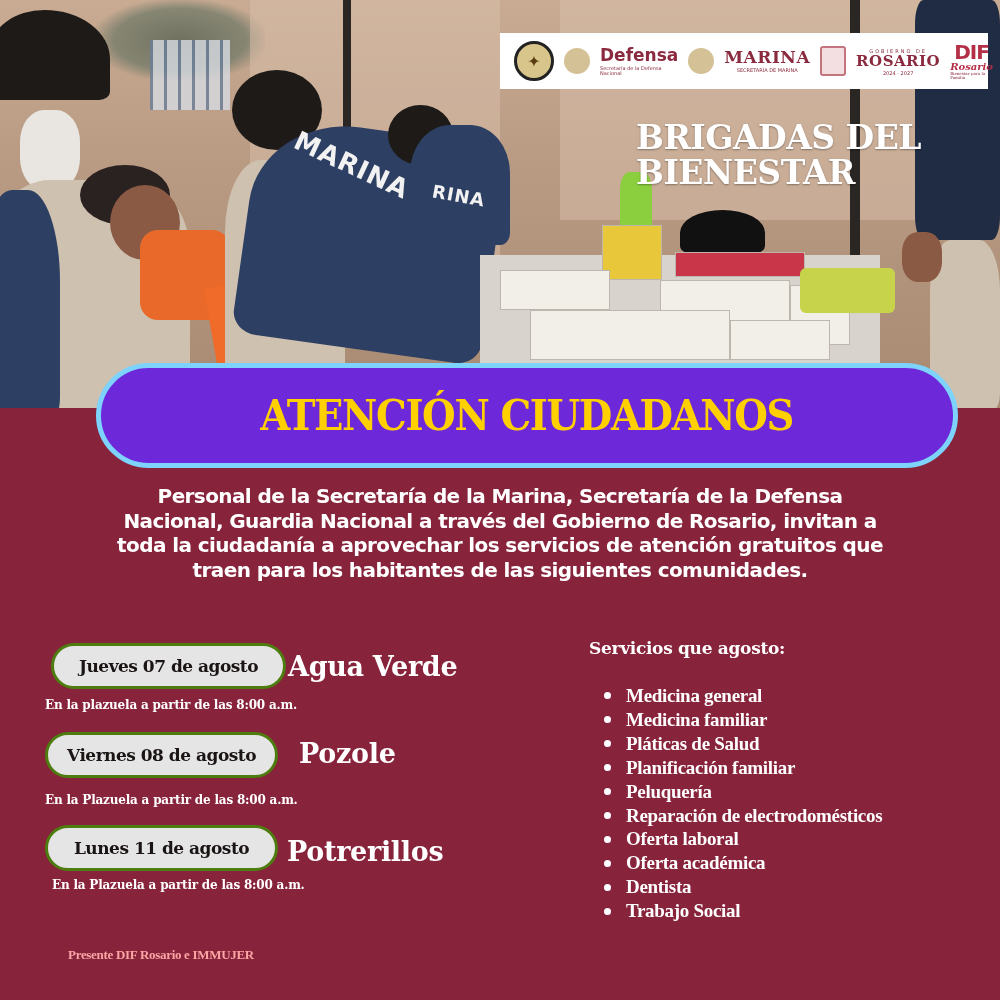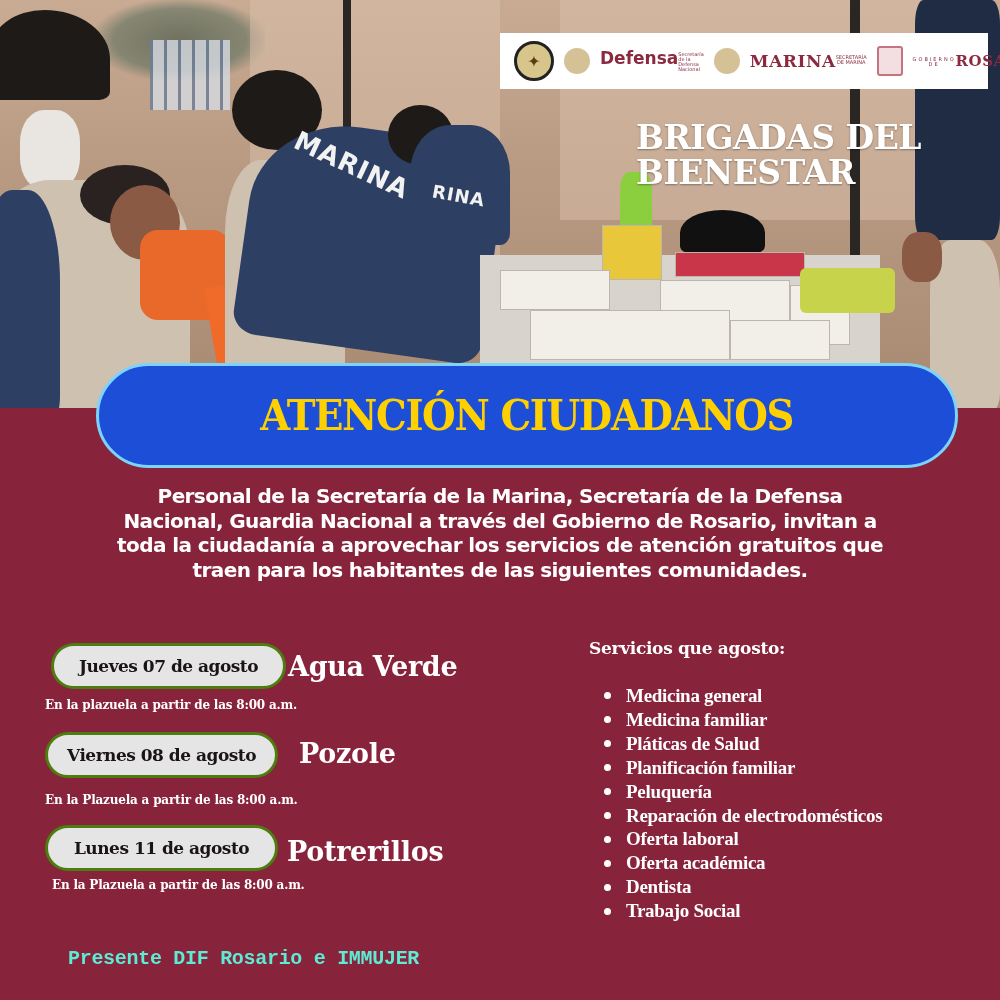--- a/index.html
+++ b/index.html
@@ -35,21 +35,21 @@
     font-weight: bold; transform: rotate(25deg); letter-spacing: 1px; }
 
   
   .logo-strip {
     position: absolute; left: 500px; top: 33px; width: 488px; height: 56px;
     background: #ffffff; display: flex; align-items: center; padding: 0 14px; gap: 10px;
   }
   .seal { width: 40px; height: 40px; border-radius: 50%; border: 3px solid #222; background: #d8c58b;
     display: flex; align-items: center; justify-content: center; font-size: 16px; color: #5a3c12; flex: none; }
   .eagle { width: 26px; height: 26px; border-radius: 50%; background: #c9b27a; opacity: .8; flex: none; }
-  .logo-word { display: flex; flex-direction: row; line-height: 1; }
+  .logo-word { display: flex; flex-direction: column; line-height: 1; }
   .logo-word .big { color: #8b2a3f; font-weight: bold; font-size: 17px; font-family: "DejaVu Sans", sans-serif; }
   .logo-word .big.serif { font-family: "DejaVu Serif", serif; letter-spacing: .5px; }
   .logo-word .tiny { color: #8b2a3f; font-size: 5px; margin-top: 2px; font-family: "DejaVu Sans", sans-serif; }
   .logo-word .tiny.center { text-align: center; }
   .glyph-box { width: 26px; height: 30px; border: 2px solid #c4747f; border-radius: 3px; background: #f3dfe1; flex: none; }
   .dif { display: flex; flex-direction: column; align-items: center; line-height: 1; }
   .dif .d1 { color: #b42e45; font-weight: bold; font-size: 20px; font-family: "DejaVu Sans", sans-serif; letter-spacing: -1px; }
   .dif .d2 { color: #b42e45; font-weight: bold; font-style: italic; font-size: 10px; }
   .dif .d3 { color: #8b2a3f; font-size: 4px; }
 
@@ -59,21 +59,21 @@
     font-family: "DejaVu Serif", serif; font-weight: bold; font-size: 33px; line-height: 35px;
     letter-spacing: -0.5px;
     text-shadow: 0 1px 2px rgba(0,0,0,.35);
   }
 
   
   .body-bg { position: absolute; left: 0; top: 408px; width: 1000px; height: 592px; background: #87233a; }
 
   .banner {
     position: absolute; left: 96px; top: 363px; width: 862px; height: 105px;
-    background: #1d4ed8; border: 3px solid #7dd3fc; border-radius: 55px;
+    background: #6d28d9; border: 5px solid #7dd3fc; border-radius: 55px;
     display: flex; align-items: center; justify-content: center;
   }
   .banner-title {
     color: #ffd000; font-family: "DejaVu Serif", serif; font-weight: bold; font-size: 42px;
     letter-spacing: -1.5px; transform: scaleX(0.92);
   }
 
   .intro {
     position: absolute; left: 50px; top: 484px; width: 900px;
     color: #ffffff; text-align: center; font-family: "DejaVu Sans", sans-serif; font-weight: bold;
@@ -101,22 +101,22 @@
   }
   .services-list {
     position: absolute; left: 604px; top: 684px; list-style: none;
     color: #ffffff; font-family: Liberation Serif, serif; font-weight: bold; font-size: 19px;
     line-height: 23.9px; letter-spacing: -0.3px;
   }
   .services-list li { display: flex; align-items: center; white-space: nowrap; }
   .bullet { display: inline-block; width: 7px; height: 7px; border-radius: 50%; background: #fff; margin-right: 15px; flex: none; }
 
   .footer-note {
-    position: absolute; left: 68px; top: 947px; color: #5eead4;
-    font-family: Liberation Mono, monospace; font-weight: bold; font-size: 20px; letter-spacing: -0.3px;
+    position: absolute; left: 68px; top: 947px; color: #fca5a5;
+    font-family: Liberation Serif, serif; font-weight: bold; font-size: 13px; letter-spacing: -0.3px;
   }
 </style>
 </head>
 <body>
 
 <div class="photo">
   <div class="tree"></div>
   <div class="window"></div>
   <div class="tent-panel" style="left:250px;top:0;width:250px;height:300px;"></div>
   <div class="tent-panel" style="left:560px;top:0;width:360px;height:220px;"></div>

